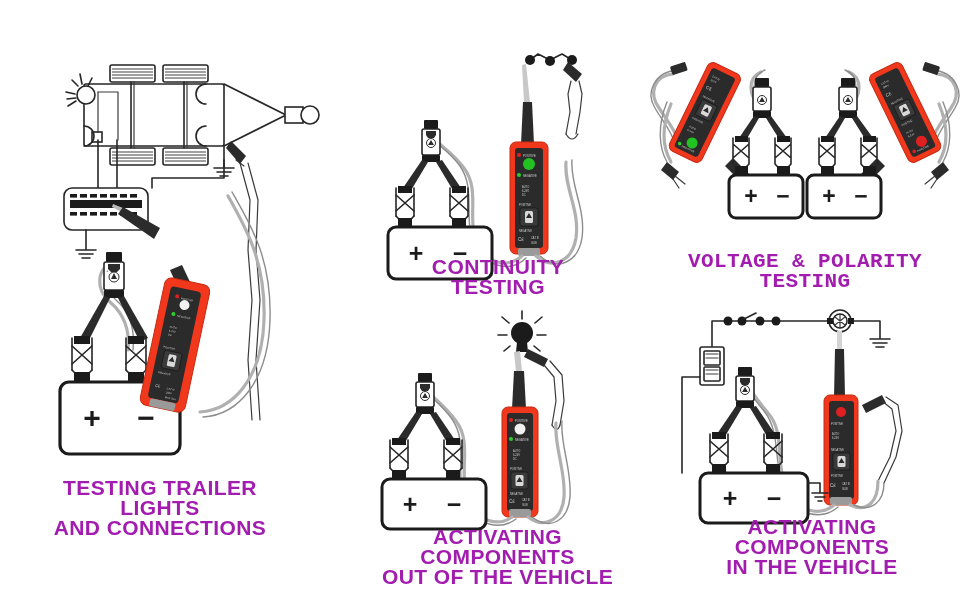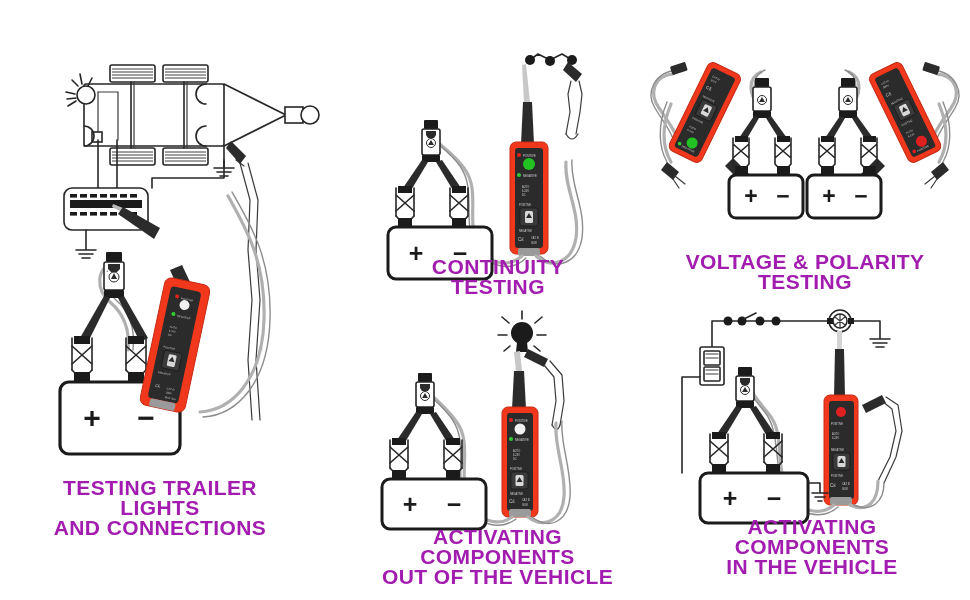--- a/index.html
+++ b/index.html
@@ -390,21 +390,21 @@
         <rect x="84" y="133" width="74" height="43" rx="7" fill="#fff" stroke="#1b1b1b" stroke-width="3"></rect>
         <text class="pm" x="106" y="162" font-size="23" text-anchor="middle">+</text>
         <text class="pm" x="138" y="162" font-size="23" text-anchor="middle">−</text>
       </g>
       <g>
         <rect x="162" y="133" width="74" height="43" rx="7" fill="#fff" stroke="#1b1b1b" stroke-width="3"></rect>
         <text class="pm" x="184" y="162" font-size="23" text-anchor="middle">+</text>
         <text class="pm" x="216" y="162" font-size="23" text-anchor="middle">−</text>
       </g>
     </svg>
-    <div class="caption" style="left:10px;top:210px;width:300px;">VOLTAGE &amp; POLARITY
+    <div class="caption" style="left:10px;top:210px;width:300px;font-family:Liberation Mono, monospace;">VOLTAGE &amp; POLARITY
 TESTING</div>
   </div>
 
   <div class="panel" style="left:378px;top:305px;">
     <svg width="240" height="215" viewBox="0 0 240 215">
 
       <g>
         <circle class="blk" cx="144" cy="28" r="11"></circle>
         <path class="blk" d="M139 37 h10 l1 10 h-12 Z"></path>
         <g class="ln" stroke-width="1.5" stroke="#1b1b1b">

